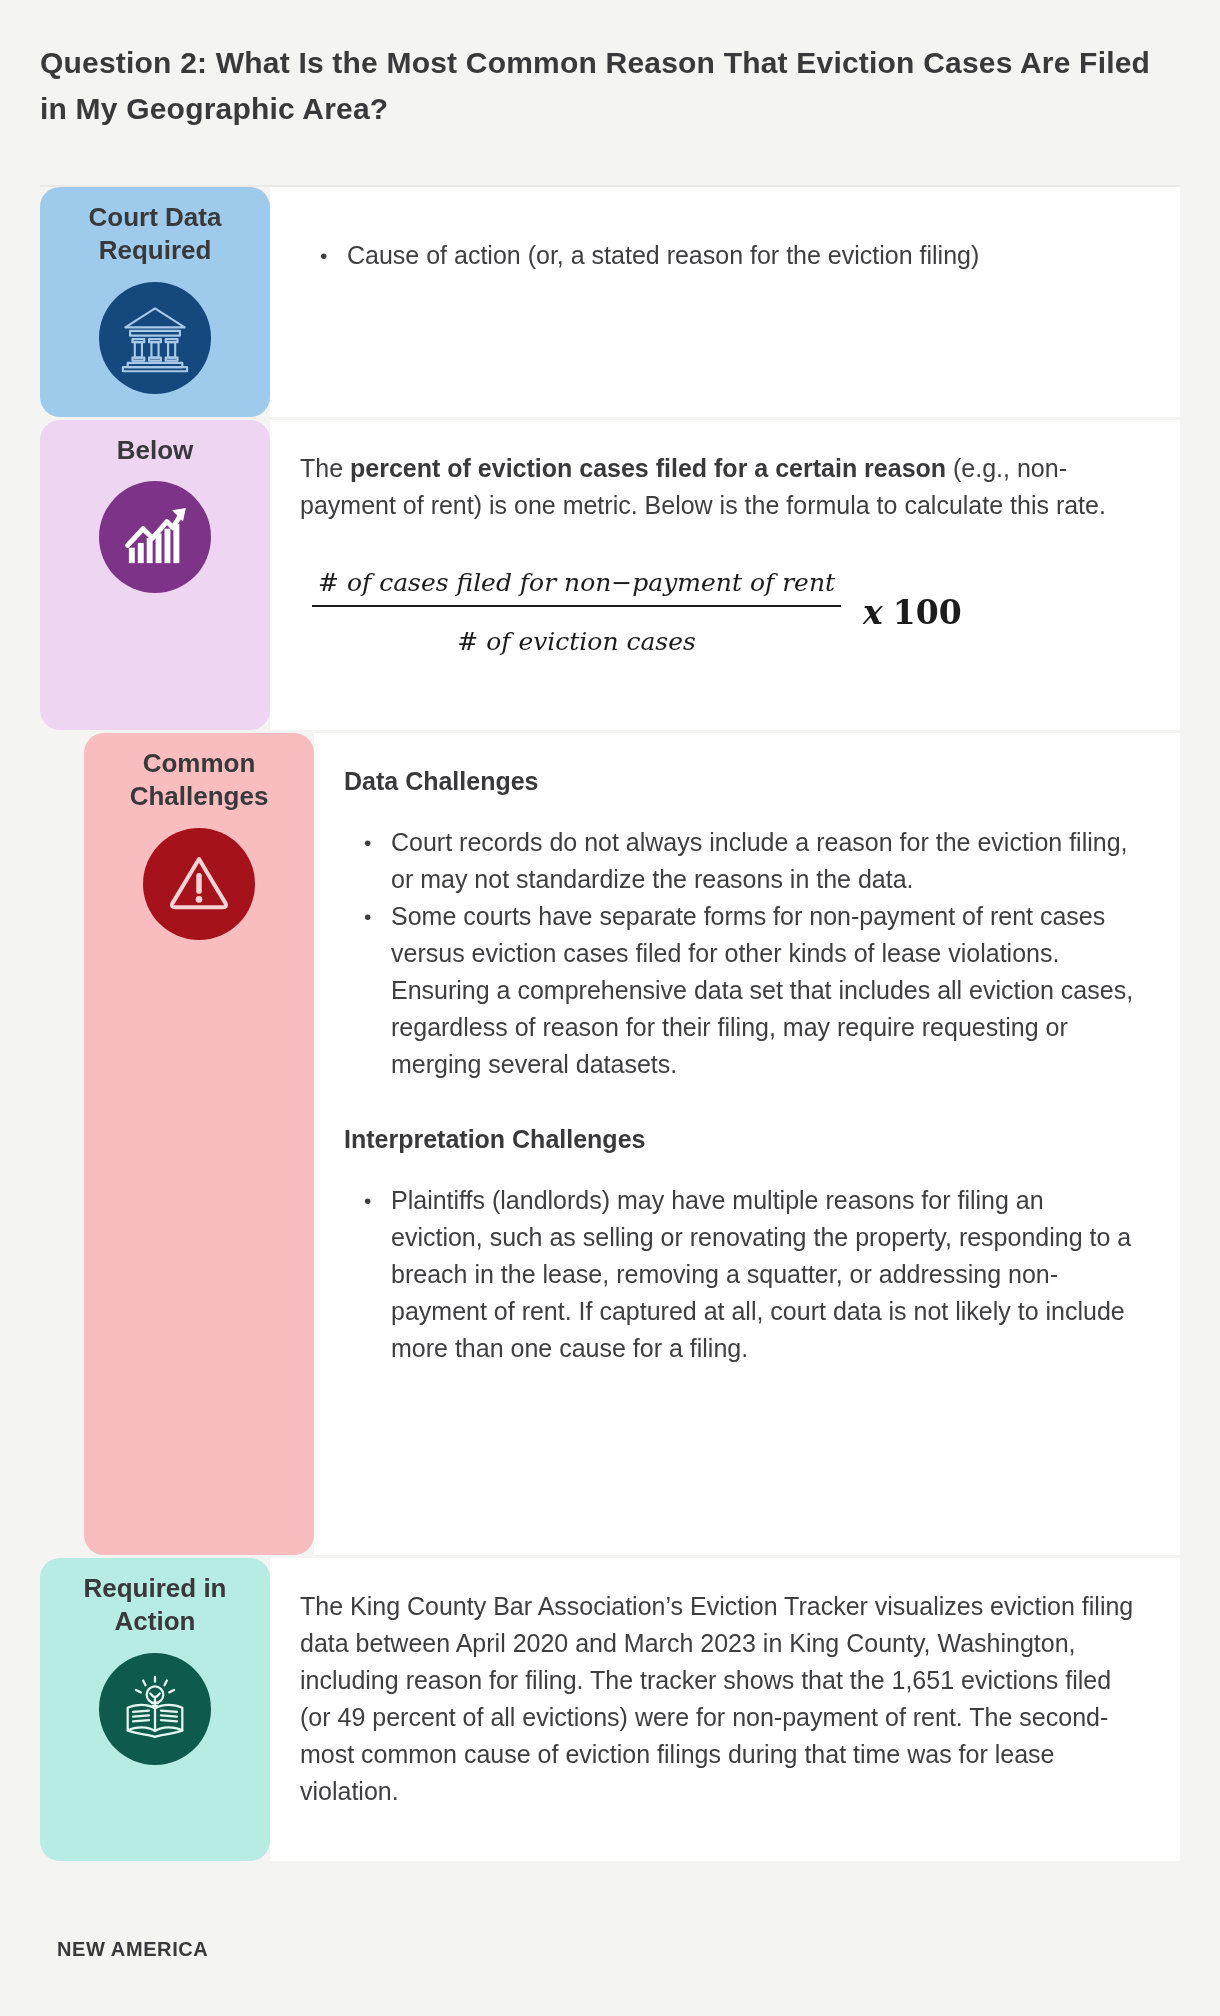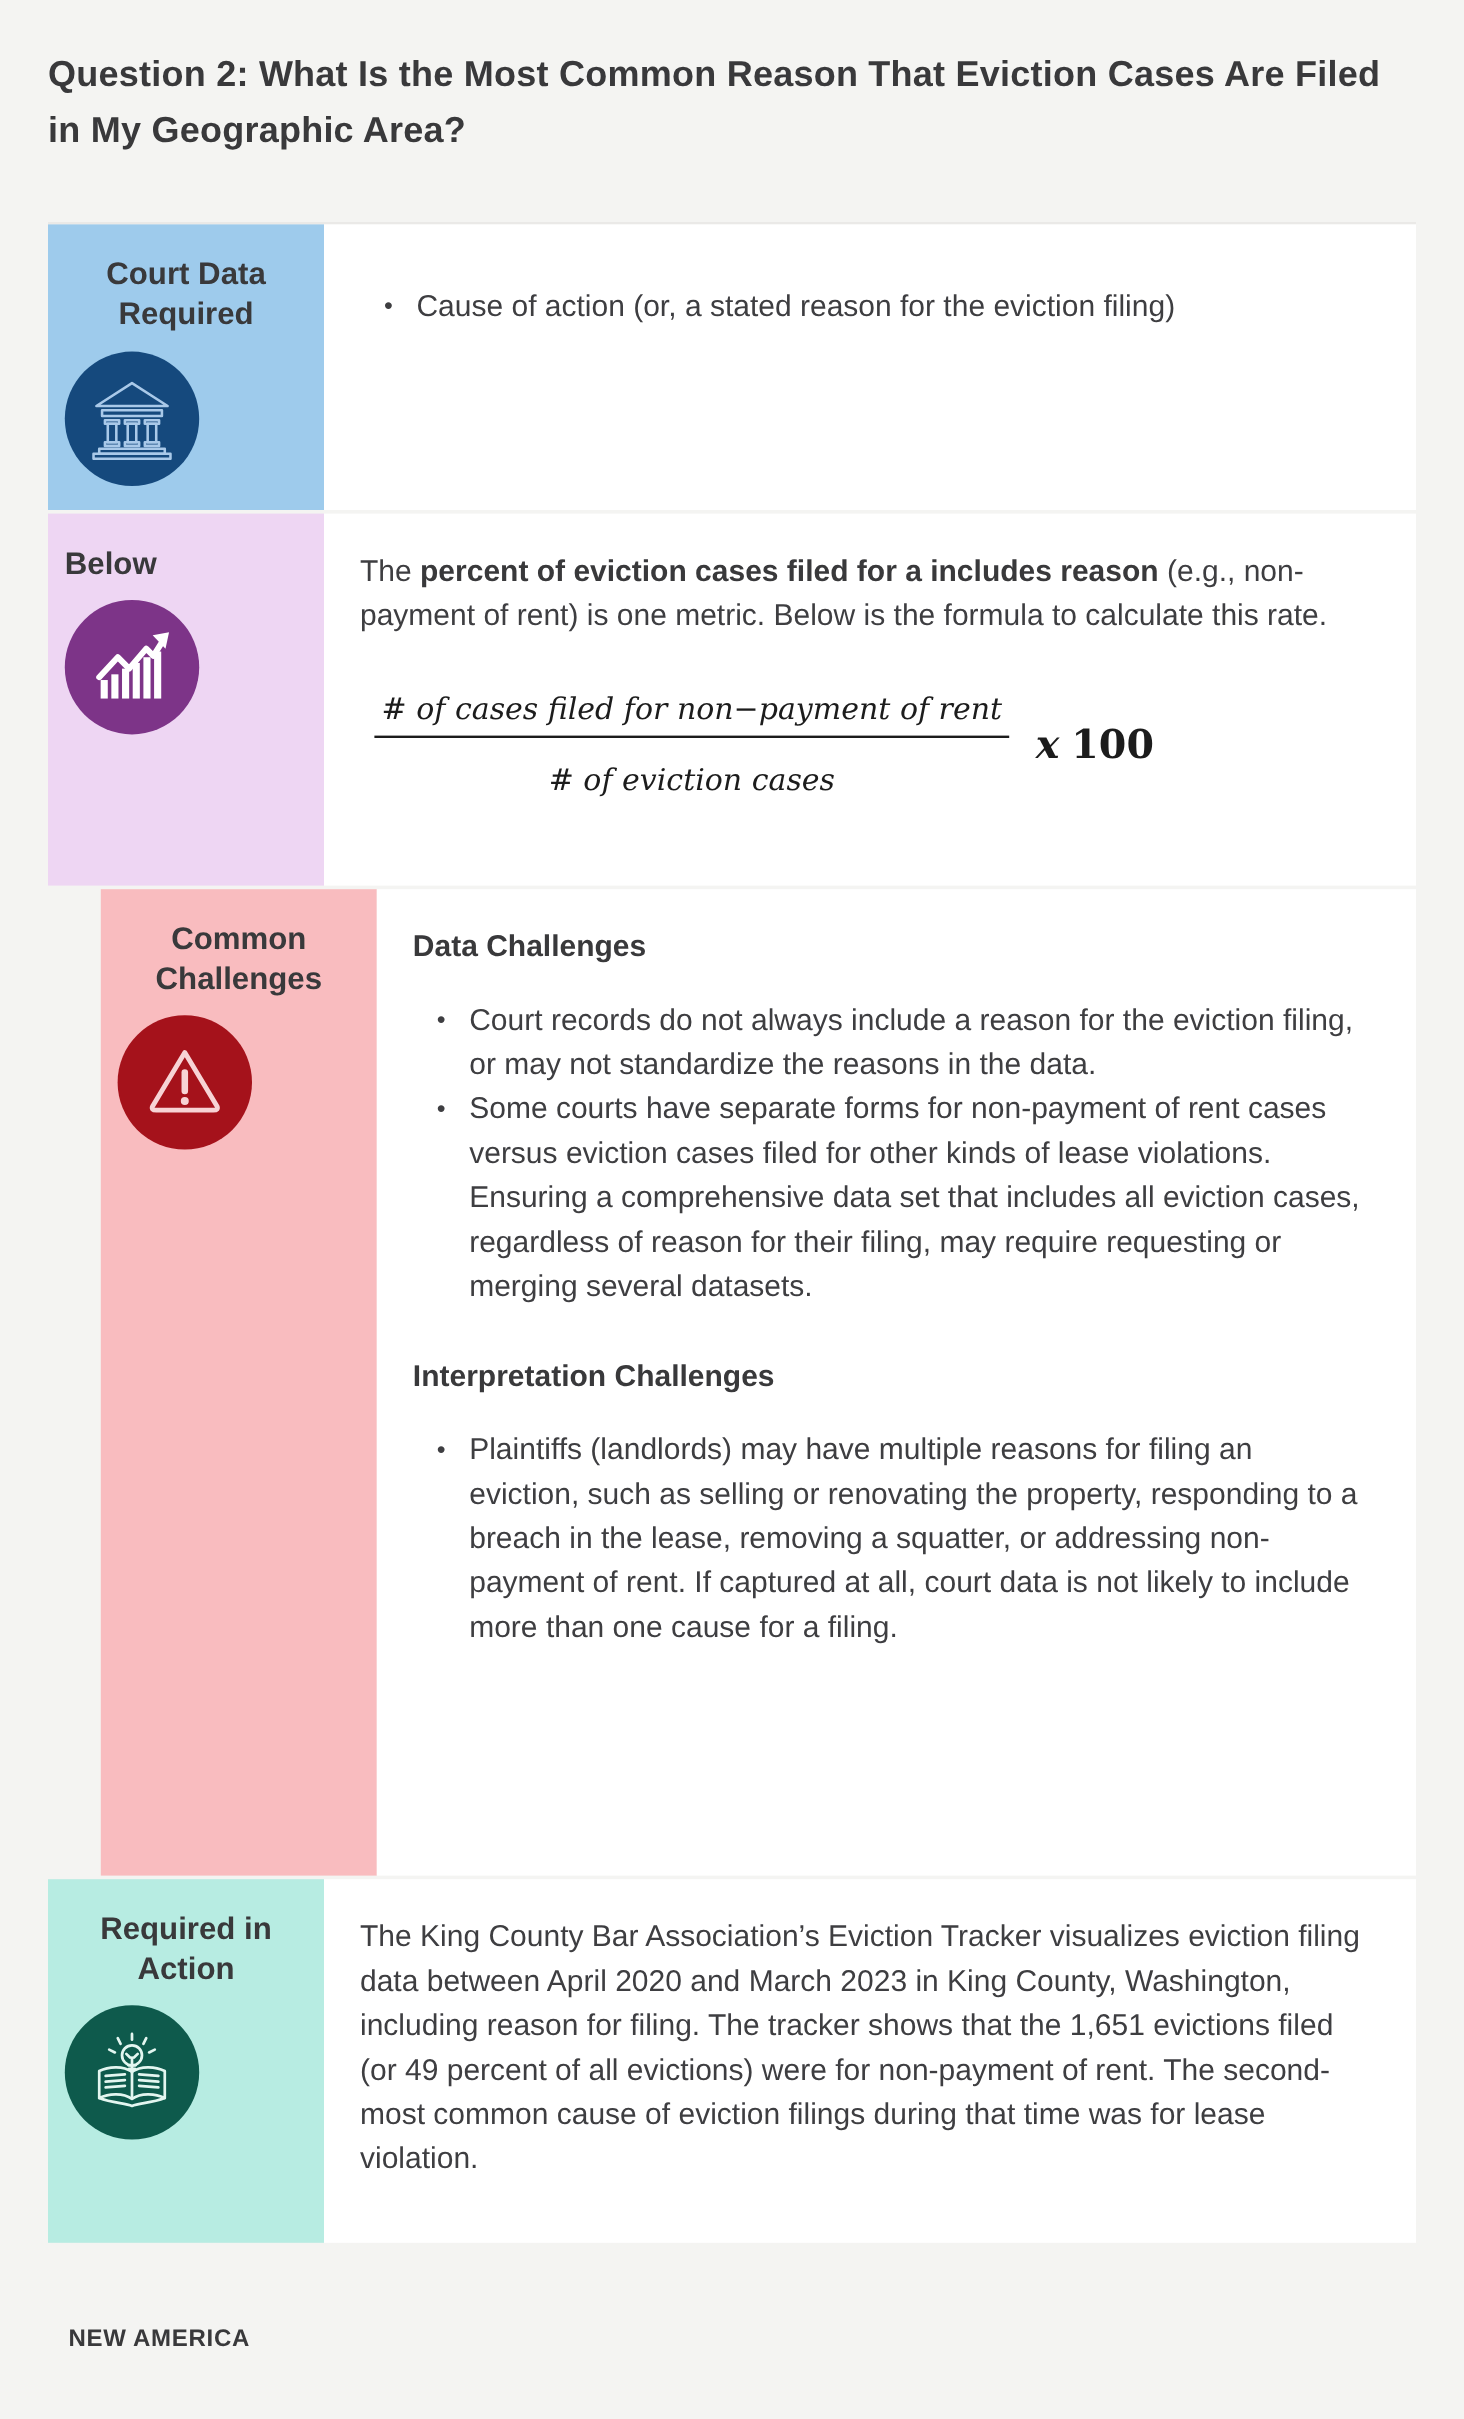--- a/index.html
+++ b/index.html
@@ -38,23 +38,23 @@
   }
   .qa-table{
     margin:54px 40px 0 40px;
     display:flex;flex-direction:column;
     row-gap:3px;
     border-top:2px solid var(--c-separator);
   }
   .row{display:flex;align-items:stretch;}
   .label-cell{
     flex:0 0 230px;
-    padding:25px 14px 20px 14px;
+    padding:14px 14px 20px 14px;
     text-align:center;
-    display:flex;flex-direction:column;align-items:flex-start;
+    display:flex;flex-direction:column;align-items:center;border-radius:20px;
   }
   .label-text{
     font-size:26px;line-height:1.28;font-weight:700;color:var(--c-heading);
   }
   .icon-circle{
     width:112px;height:112px;border-radius:50%;
     margin-top:14px;
     display:flex;align-items:center;justify-content:center;
     flex:0 0 auto;
   }
@@ -170,21 +170,21 @@
               <rect x="32.5" y="29" width="5" height="25"></rect>
               <rect x="40" y="25" width="5" height="29"></rect>
               <rect x="47.5" y="21" width="5" height="33"></rect>
             </g>
             <polyline points="9,39 22,25 30,33 42,19 47,24 54,13" fill="none" stroke="#ffffff" stroke-width="4.2" stroke-linecap="round" stroke-linejoin="round"></polyline>
             <polygon points="46.5,9.5 58,7.5 55.5,19" fill="#ffffff"></polygon>
           </svg>
         </div>
       </div>
       <div class="content-cell">
-        <p><span>The </span><b class="inline">percent of eviction cases filed for a includes reason</b><span> (e.g., non-payment of rent) is one metric. Below is the formula to calculate this rate.</span></p>
+        <p><span>The </span><b class="inline">percent of eviction cases filed for a certain reason</b><span> (e.g., non-payment of rent) is one metric. Below is the formula to calculate this rate.</span></p>
         <div class="formula">
           <span class="fraction">
             <span class="num"># of cases filed for non−payment of rent</span>
             <span class="den"># of eviction cases</span>
           </span>
           <span class="mult"><span class="mx">x</span><span>100</span></span>
         </div>
       </div>
     </section>
 

